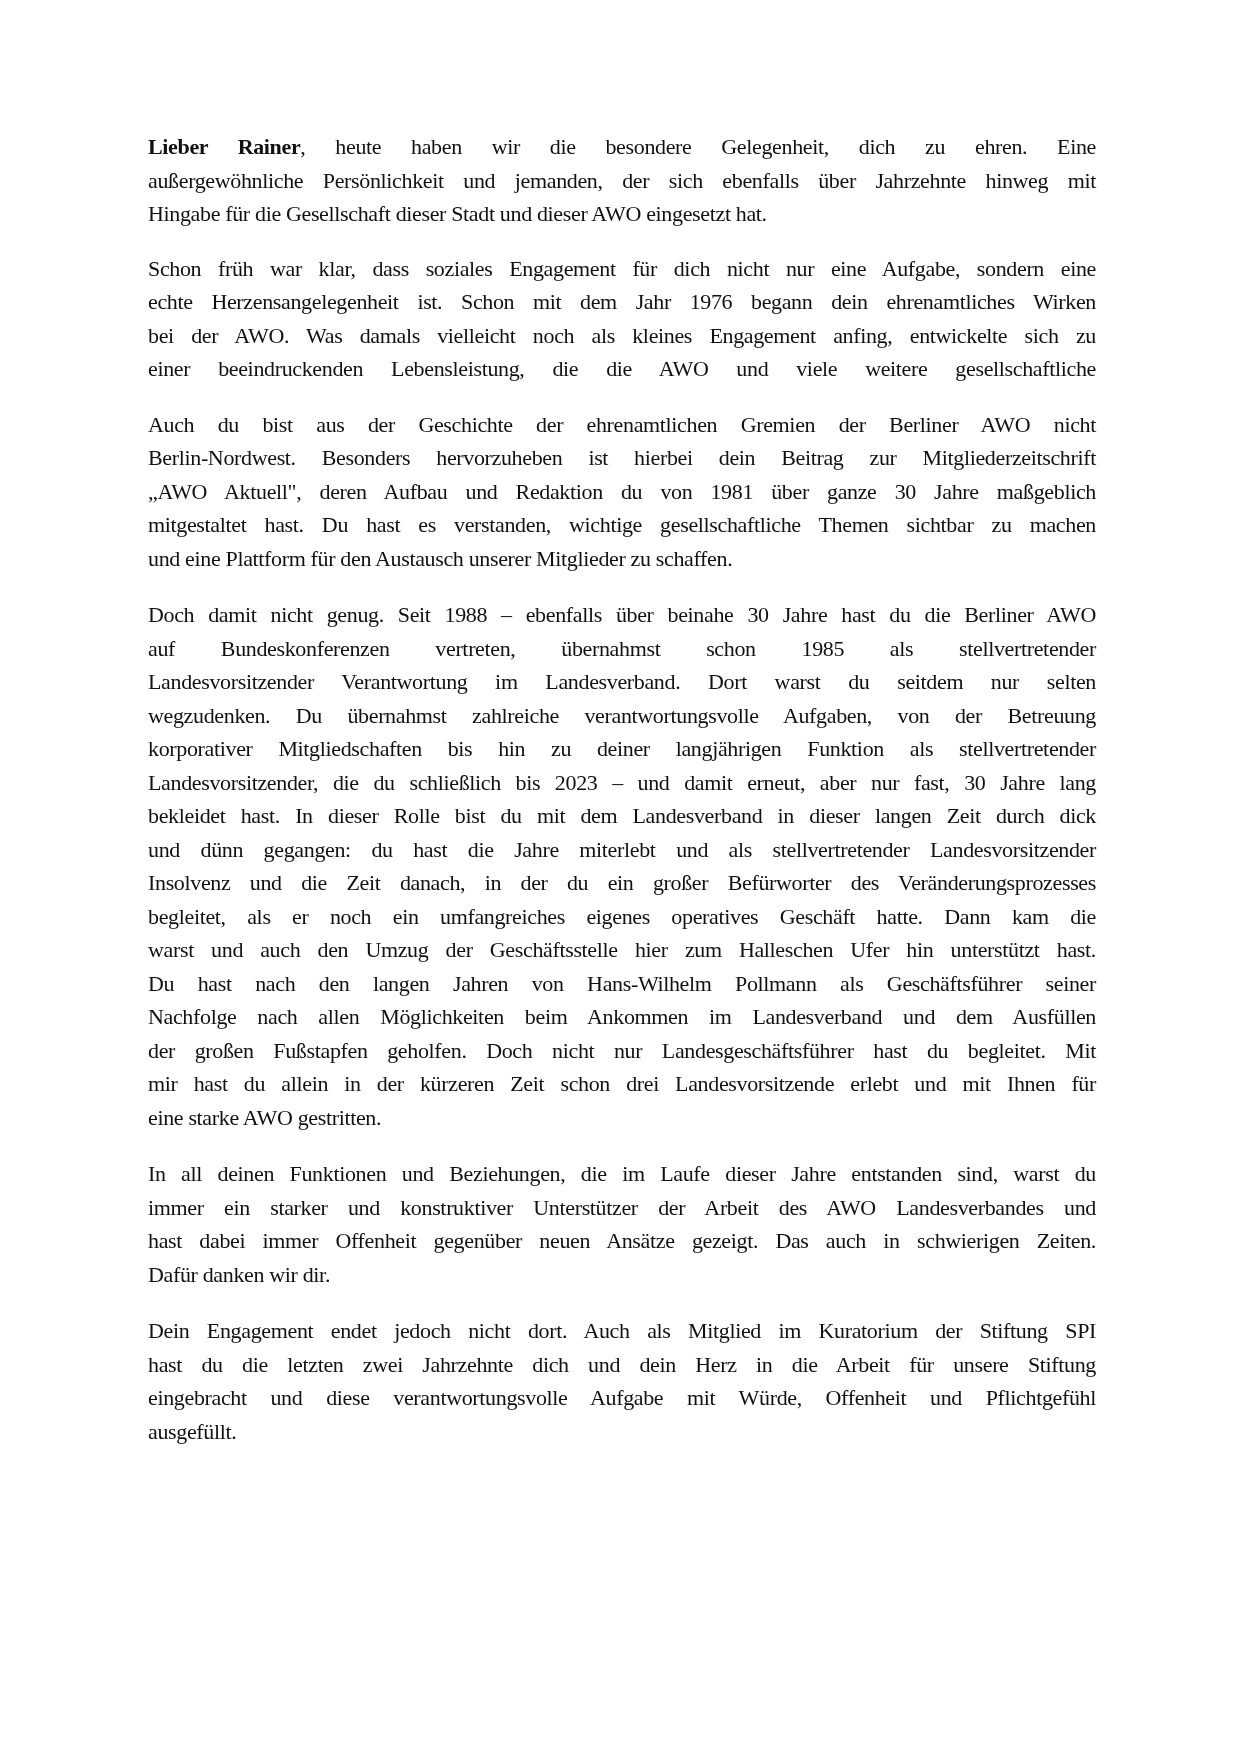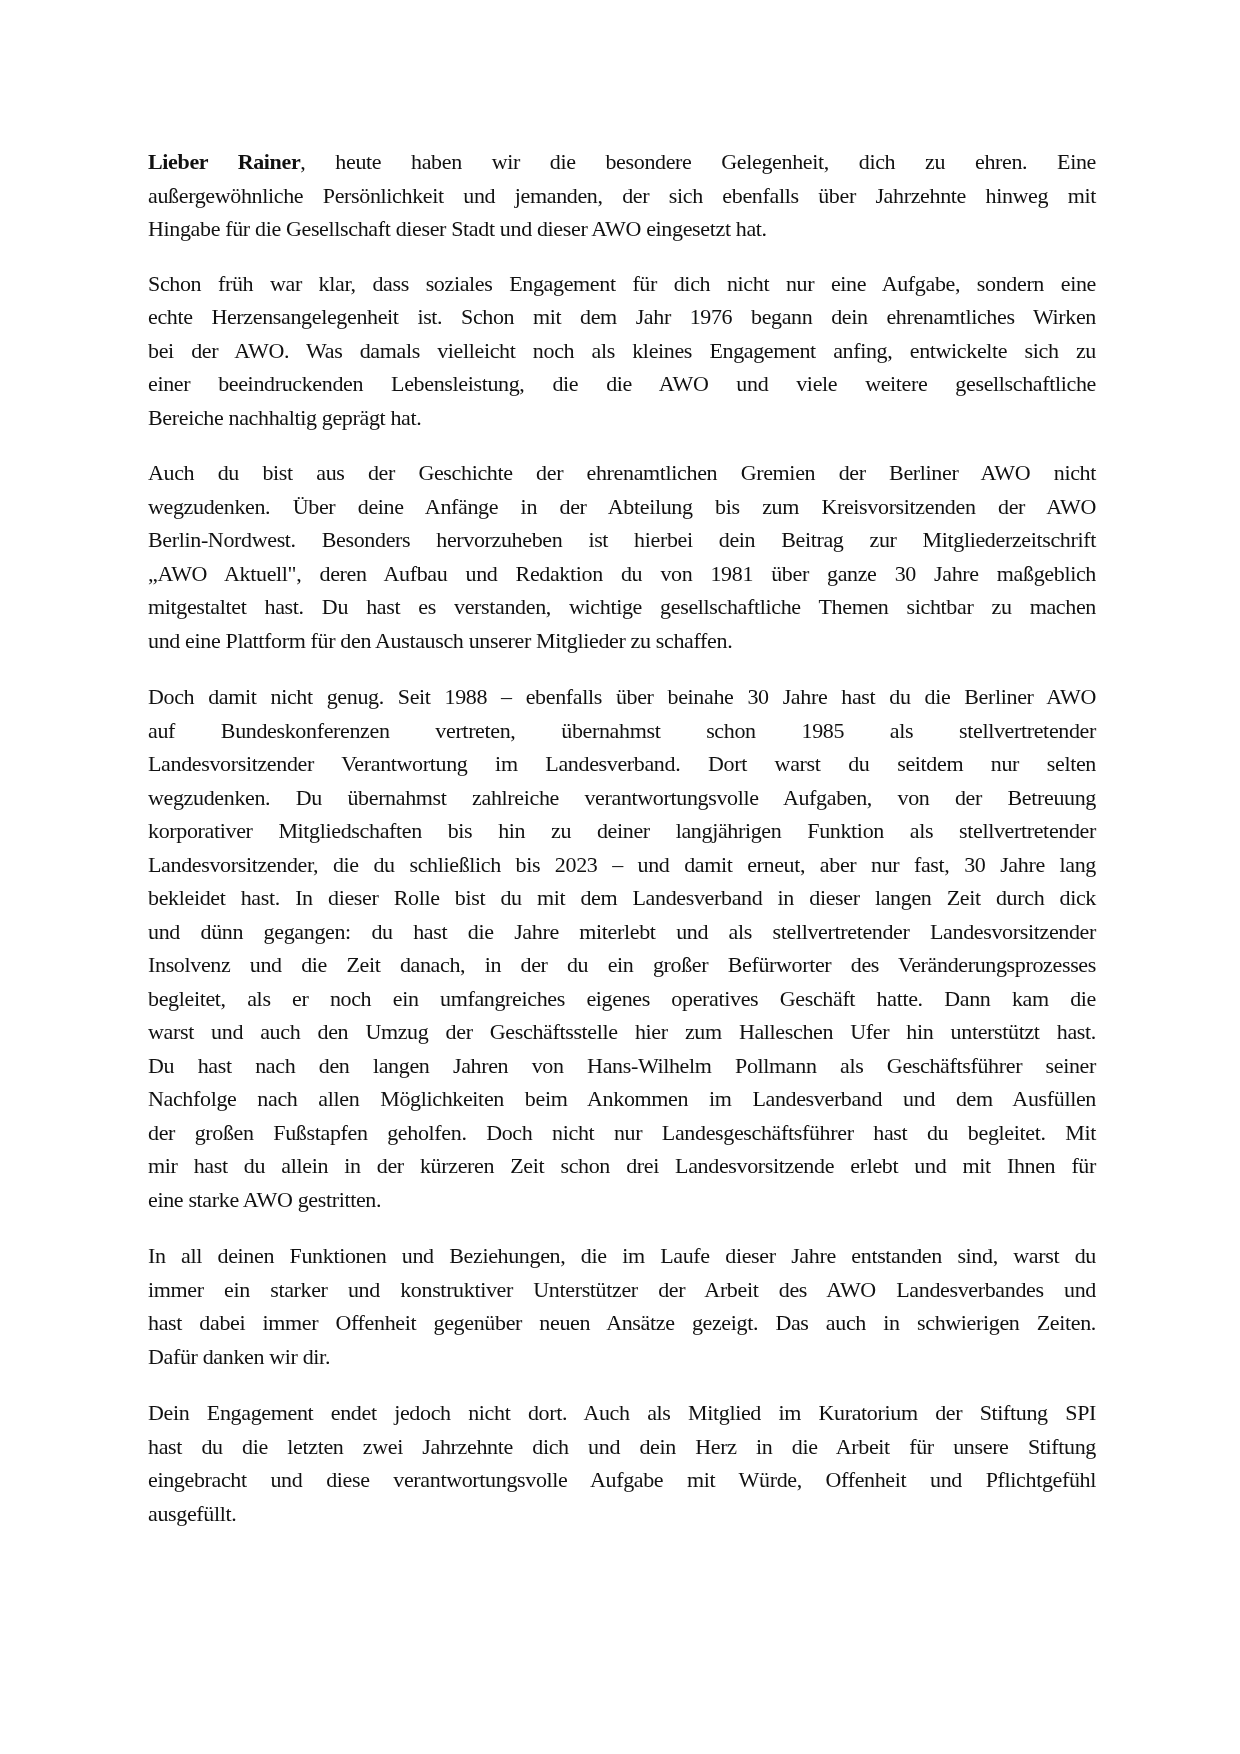--- a/index.html
+++ b/index.html
@@ -11,21 +11,21 @@
       width: 1240px;
       height: 1754px;
       position: relative;
       overflow: hidden;
       font-family: "Liberation Serif", "DejaVu Serif", serif;
       color: #111111;
     }
     .page {
       position: absolute;
       left: 148px;
-      top: 145px;
+      top: 130px;
       width: 948px;
     }
     .para {
       margin: 0 0 22px 0;
     }
     .line {
       display: block;
       font-size: 22px;
       line-height: 33.5px;
       height: 33.5px;
@@ -56,26 +56,24 @@
     <span class="line"><span class="bold">Lieber Rainer</span><span>, heute haben wir die besondere Gelegenheit, dich zu ehren. Eine</span></span>
     <span class="line">außergewöhnliche Persönlichkeit und jemanden, der sich ebenfalls über Jahrzehnte hinweg mit</span>
     <span class="line last">Hingabe für die Gesellschaft dieser Stadt und dieser AWO eingesetzt hat.</span>
   </div>
 
   <div class="para" id="p2">
     <span class="line">Schon früh war klar, dass soziales Engagement für dich nicht nur eine Aufgabe, sondern eine</span>
     <span class="line">echte Herzensangelegenheit ist. Schon mit dem Jahr 1976 begann dein ehrenamtliches Wirken</span>
     <span class="line">bei der AWO. Was damals vielleicht noch als kleines Engagement anfing, entwickelte sich zu</span>
     <span class="line">einer beeindruckenden Lebensleistung, die die AWO und viele weitere gesellschaftliche</span>
-    <span class="line last">Bereiche nachhaltig geprägt hat.</span>
   </div>
 
   <div class="para" id="p3">
     <span class="line">Auch du bist aus der Geschichte der ehrenamtlichen Gremien der Berliner AWO nicht</span>
-    <span class="line">wegzudenken. Über deine Anfänge in der Abteilung bis zum Kreisvorsitzenden der AWO</span>
     <span class="line">Berlin-Nordwest. Besonders hervorzuheben ist hierbei dein Beitrag zur Mitgliederzeitschrift</span>
     <span class="line">„AWO Aktuell", deren Aufbau und Redaktion du von 1981 über ganze 30 Jahre maßgeblich</span>
     <span class="line">mitgestaltet hast. Du hast es verstanden, wichtige gesellschaftliche Themen sichtbar zu machen</span>
     <span class="line last">und eine Plattform für den Austausch unserer Mitglieder zu schaffen.</span>
   </div>
 
   <div class="para" id="p4">
     <span class="line">Doch damit nicht genug. Seit 1988 – ebenfalls über beinahe 30 Jahre hast du die Berliner AWO</span>
     <span class="line">auf Bundeskonferenzen vertreten, übernahmst schon 1985 als stellvertretender</span>
     <span class="line">Landesvorsitzender Verantwortung im Landesverband. Dort warst du seitdem nur selten</span>

